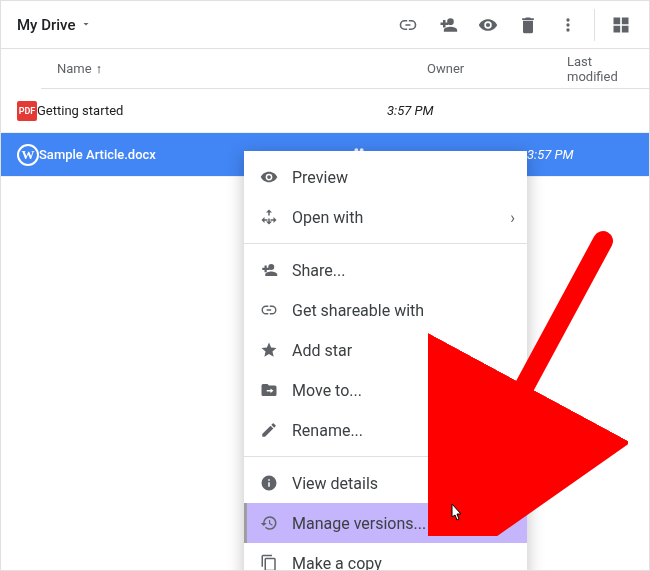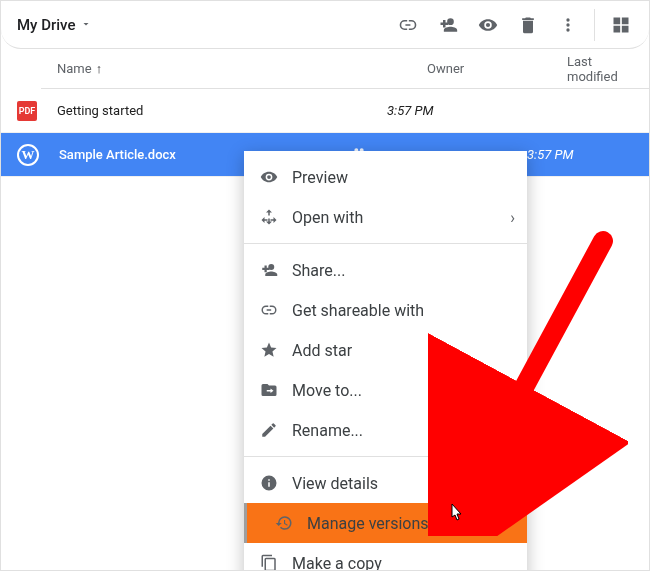--- a/index.html
+++ b/index.html
@@ -13,21 +13,20 @@
     position: relative;
     overflow: hidden;
     border: 1px solid #e0e0e0;
   }
   .toolbar {
     height: 48px;
     display: flex;
     align-items: center;
     padding: 0 8px 0 16px;
     border-bottom: 1px solid #e0e0e0;
-    border-radius: 20px;
   }
   .breadcrumb {
     font-size: 15px;
     font-weight: 500;
     color: #202124;
     display: flex;
     align-items: center;
     gap: 4px;
     cursor: pointer;
   }
@@ -67,21 +66,21 @@
   .row {
     display: flex;
     align-items: center;
     height: 44px;
     padding: 0 16px;
     border-bottom: 1px solid #f0f0f0;
     font-size: 13px;
     color: #212121;
     cursor: pointer;
   }
-  .row .cell-name { flex: 0 0 370px; display: flex; align-items: center; gap: 20px; }
+  .row .cell-name { flex: 0 0 370px; display: flex; align-items: center; gap: 0; }
   .row .cell-owner { flex: 0 0 140px; }
   .row .cell-mod { flex: 1; font-style: italic; }
   .row.selected {
     background: #4285f4;
     color: #fff;
   }
   .row.selected .cell-owner, .row.selected .cell-mod { color: #fff; }
   .file-icon {
     width: 20px;
     height: 20px;
@@ -137,23 +136,23 @@
     position: absolute;
     right: 12px;
     color: #5f6368;
   }
   .ctx .sep {
     height: 1px;
     background: #e0e0e0;
     margin: 6px 0;
   }
   .ctx .item.hover {
-    background: #f97316;
+    background: #c4b5fd;
     border-left: 3px solid #9e9e9e;
-    padding-left: 28px;
+    padding-left: 13px;
   }
   
   .cursor {
     position: absolute;
     left: 445px;
     top: 502px;
     z-index: 30;
     pointer-events: none;
   }
   

